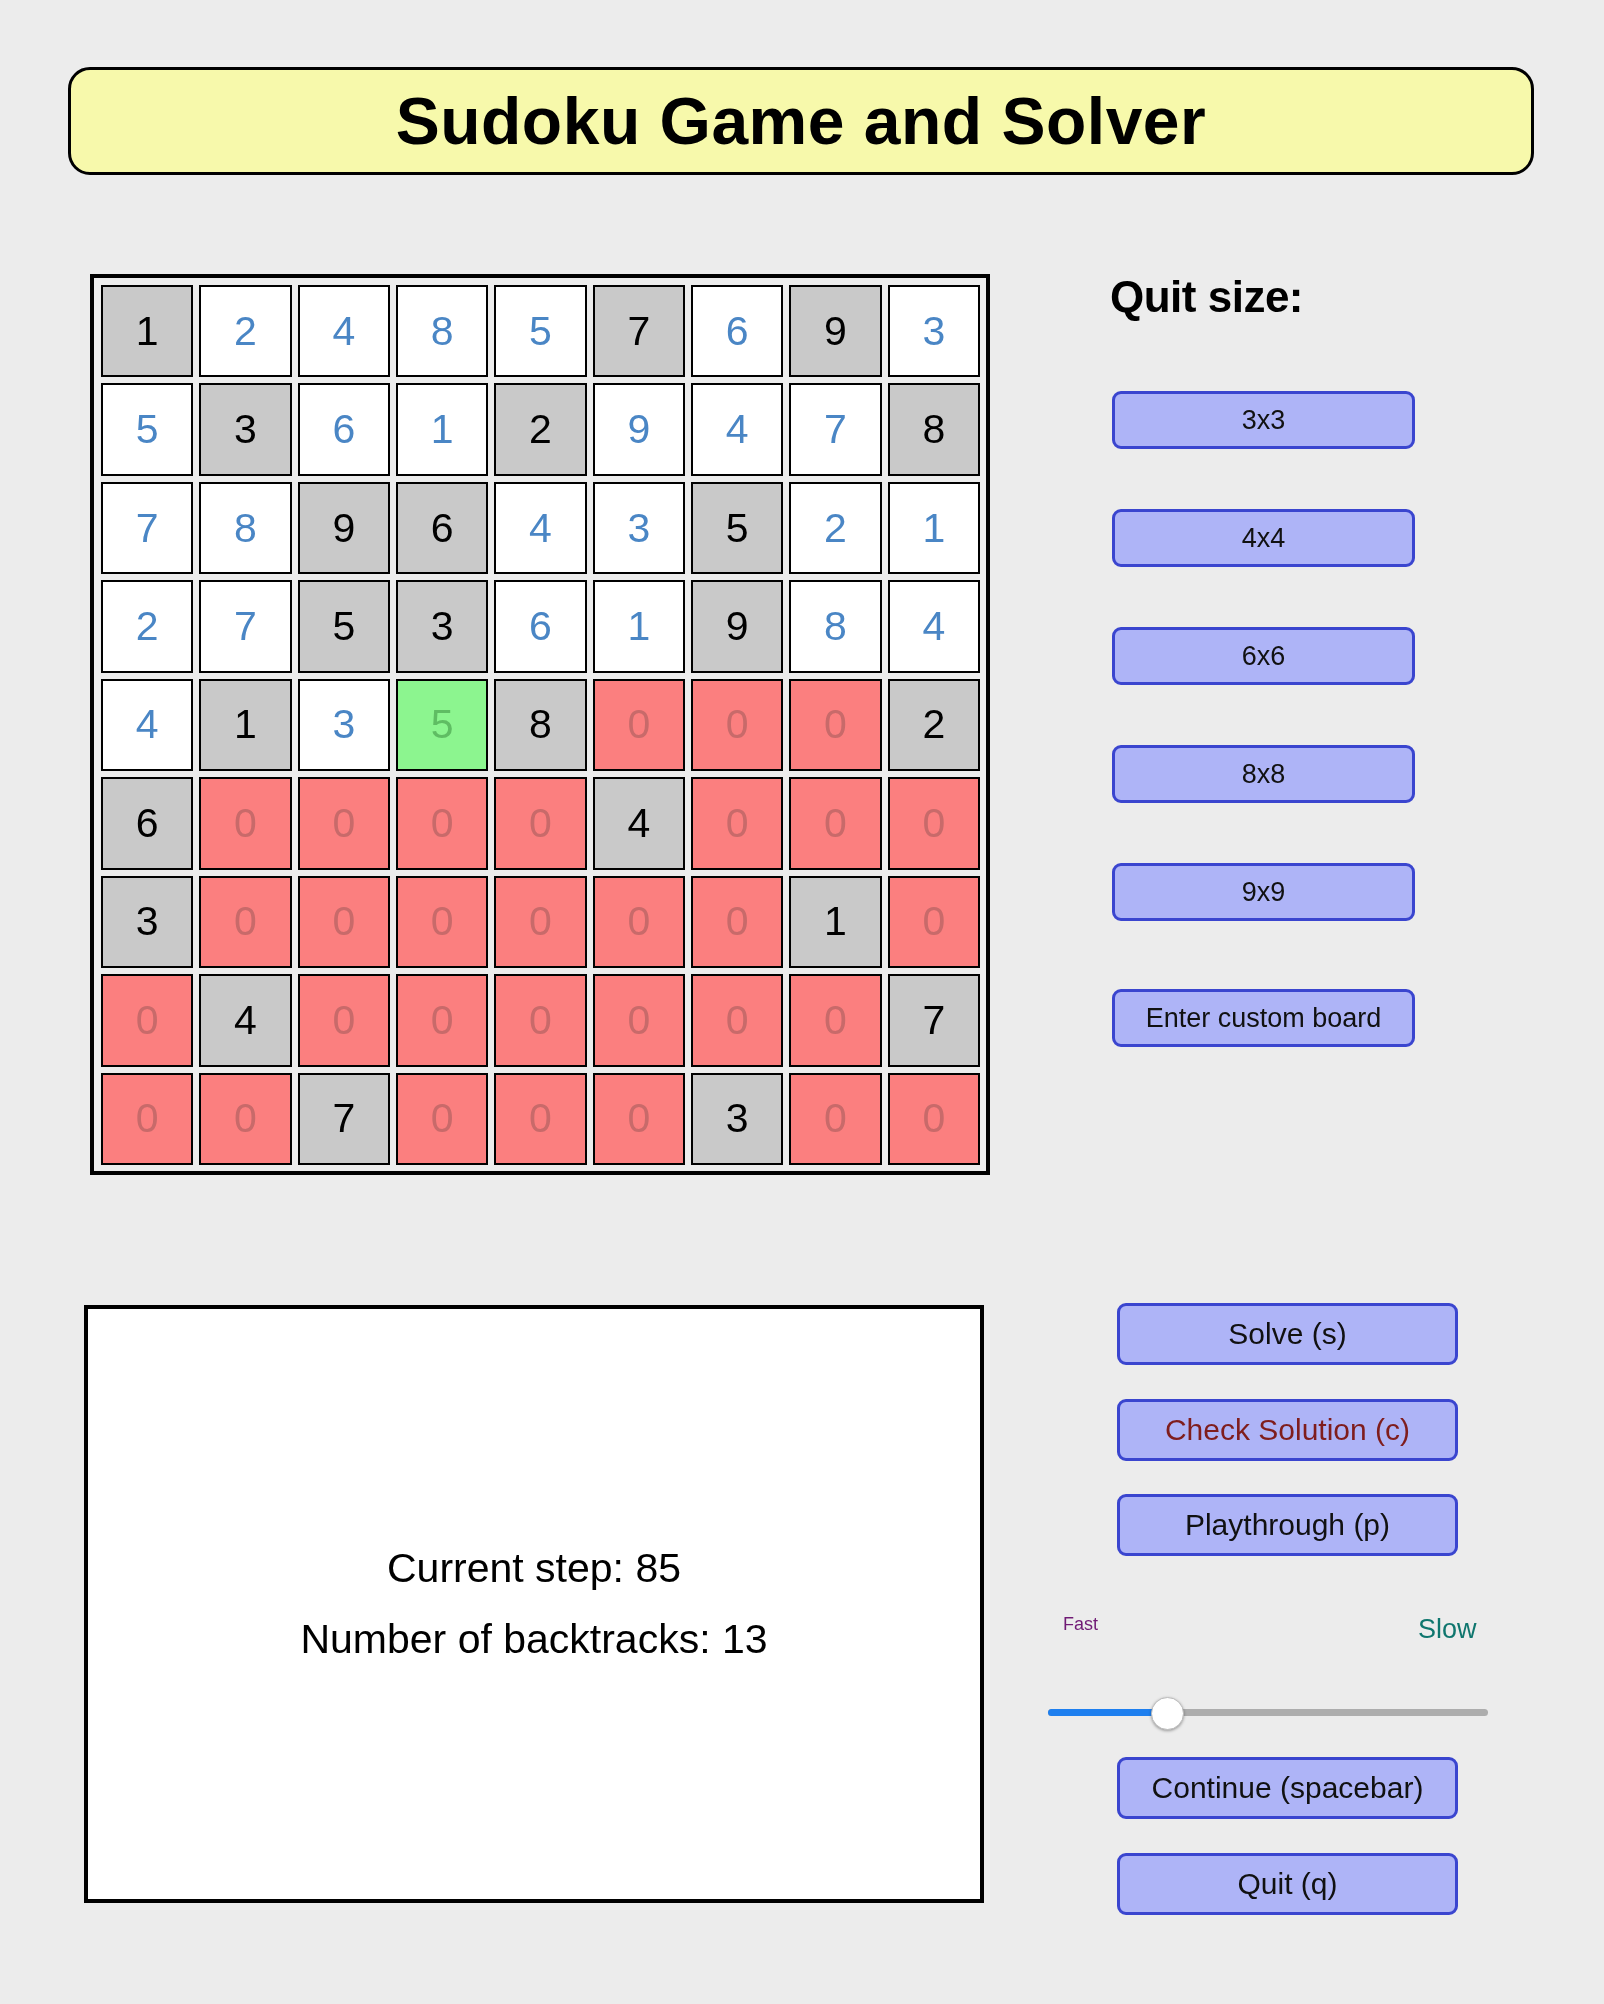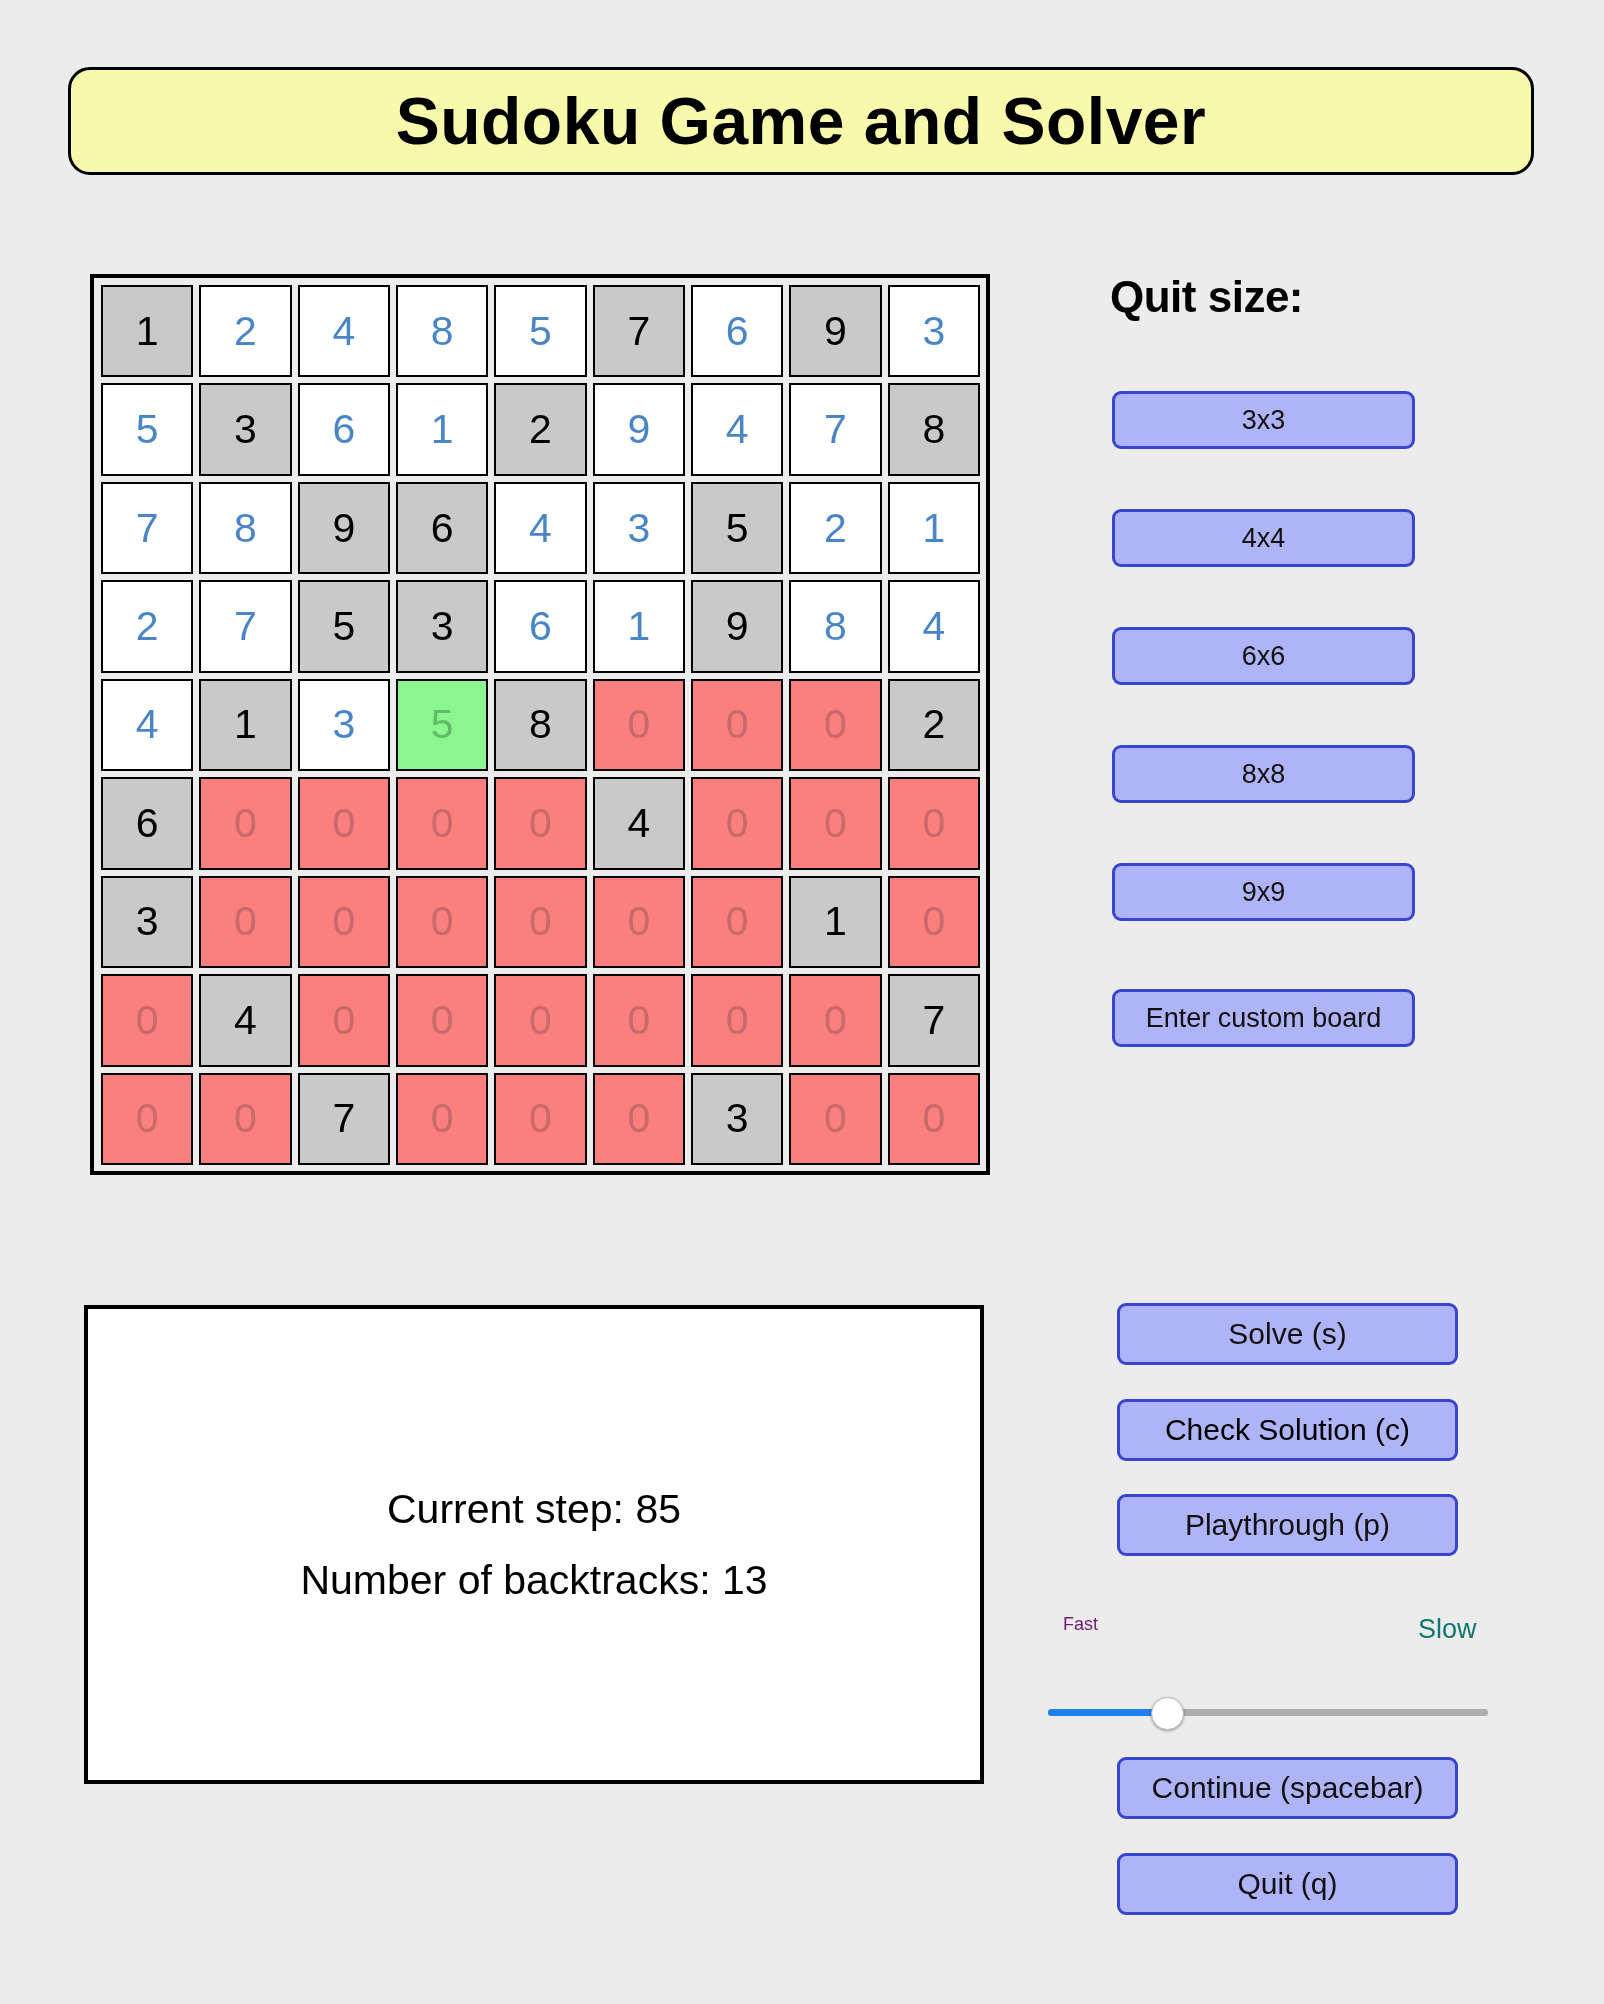--- a/index.html
+++ b/index.html
@@ -107,21 +107,21 @@
     font-family: "Liberation Sans", sans-serif;
     display: flex;
     align-items: center;
     justify-content: center;
     box-sizing: border-box;
     cursor: pointer;
     padding: 1px;
     white-space: nowrap;
   }
   .btn.disabled {
-    color: #000000;
+    color: #7f1d1d;
     text-align: right;
   }
   .size-btn {
     position: absolute;
     left: 1112px;
     width: 303px;
     height: 58px;
   }
   #btn-3x3  { top: 391px; }
   #btn-4x4  { top: 509px; }
@@ -136,21 +136,21 @@
     height: 58px;
     font-size: 27px;
   }
 
   
   #status-panel {
     position: absolute;
     left: 84px;
     top: 1305px;
     width: 900px;
-    height: 479px;
+    height: 598px;
     background: #ffffff;
     border: 4px solid #000;
     box-sizing: border-box;
     display: flex;
     flex-direction: column;
     align-items: center;
     justify-content: center;
     gap: 24px;
   }
   .status-line {

